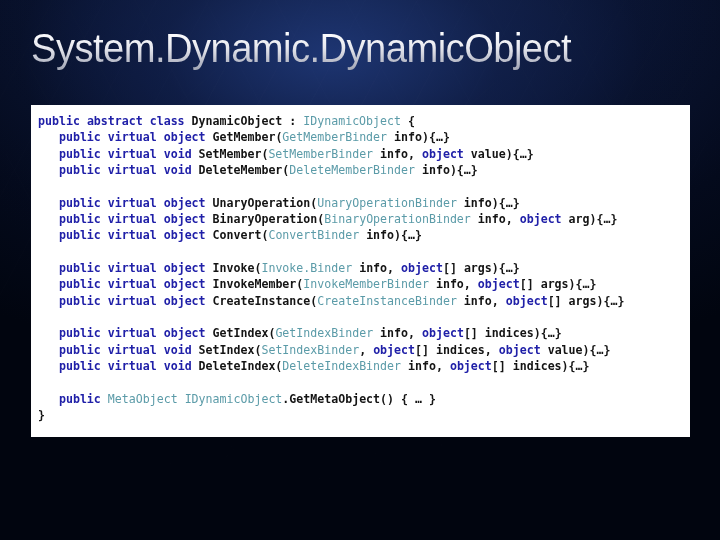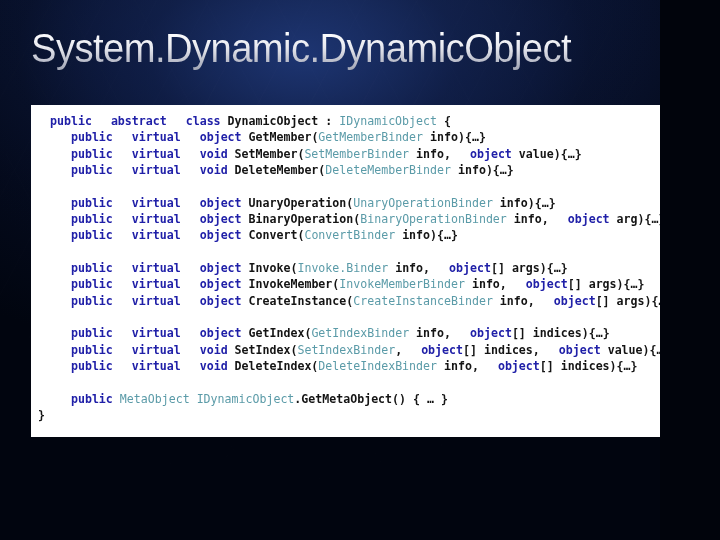--- a/index.html
+++ b/index.html
@@ -9,21 +9,21 @@
   body {
     width: 720px;
     height: 540px;
     overflow: hidden;
     font-family: "Liberation Sans", sans-serif;
     background: #01040c;
   }
 
   #slide {
     position: relative;
-    width: 660px;
+    width: 720px;
     height: 540px;
     overflow: hidden;
     background:
       radial-gradient(ellipse 62% 46% at 46% 10%, rgba(30,54,116,0.95) 0%, rgba(18,34,80,0.55) 38%, rgba(6,14,38,0.12) 70%, rgba(0,0,0,0) 100%),
       radial-gradient(ellipse 90% 70% at 50% 0%, #16264f 0%, #0b1636 40%, #040a1c 72%, #01050f 100%),
       linear-gradient(180deg, #0a1430 0%, #050d22 42%, #01050f 78%, #000308 100%);
     text-decoration: underline;
   }
 
   
@@ -75,21 +75,21 @@
     padding: 8px 0 0 7px;
     font-family: "DejaVu Sans Mono", "Liberation Mono", monospace;
     font-size: 11.6px;
     line-height: 16.35px;
     white-space: pre;
     color: #141414;
     letter-spacing: 0px;
   }
 
   .ln { display: block; height: 16.35px; }
-  .kw  { color: #2020a8; font-weight: 700; margin-left: 12px; }
+  .kw  { color: #2020a8; font-weight: 700; }
   .ty  { color: #5b9ba8; }
   .pl  { color: #141414; font-weight: 700; }
   .blank { display: block; height: 16.35px; }
 </style>
 </head>
 <body>
 
 <div id="slide">
 
   <div id="texture"></div>

